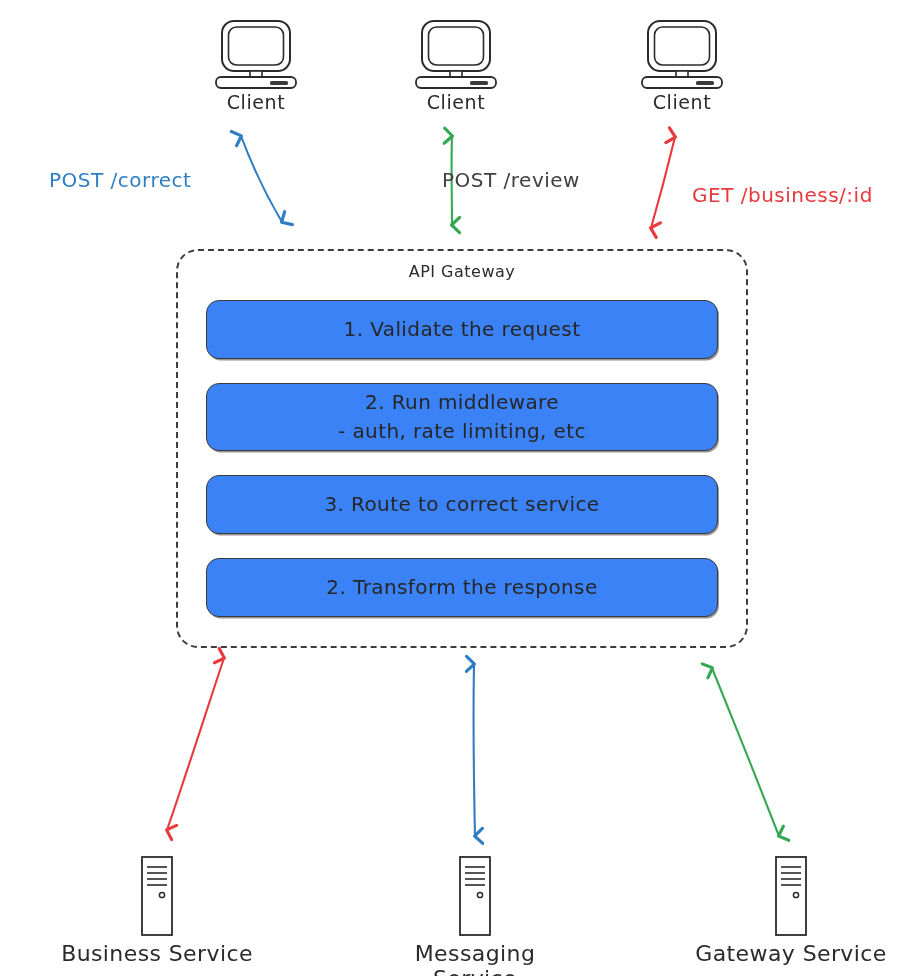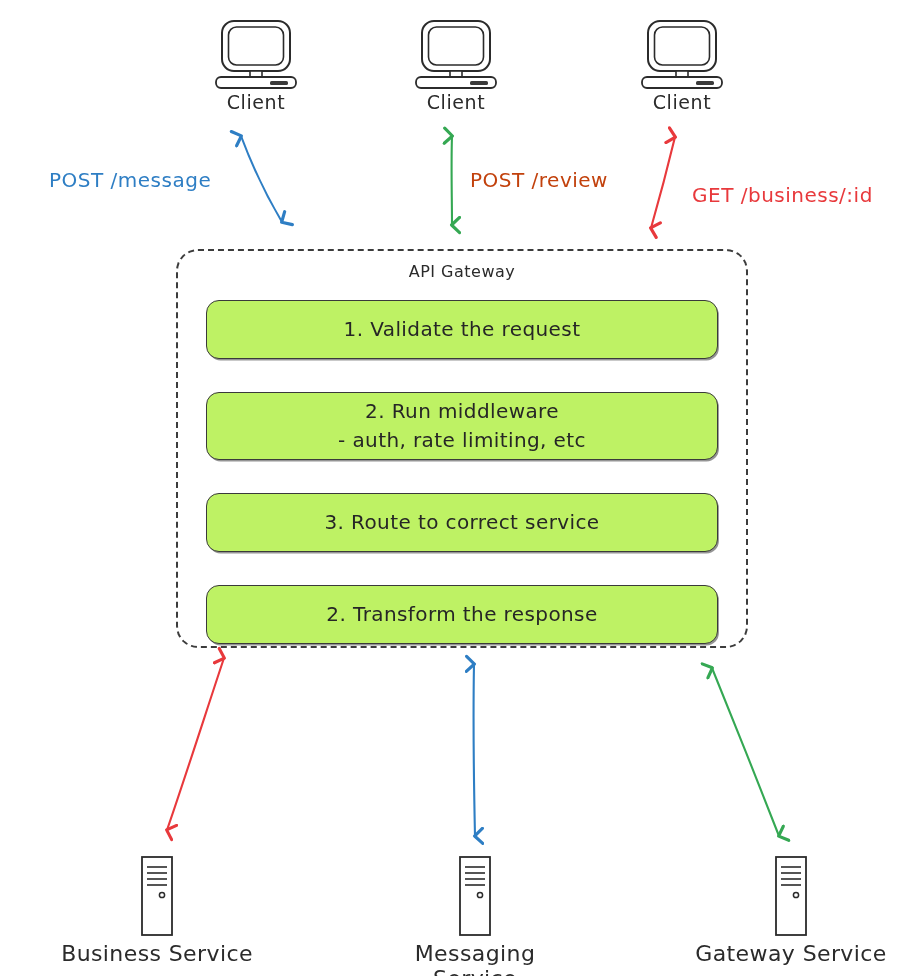--- a/index.html
+++ b/index.html
@@ -74,23 +74,23 @@
   }
   .steps {
     position: absolute;
     top: 49px;
     left: 28px;
     right: 28px;
   }
   .step-box {
     border: 1.6px solid #3a3a3a;
     border-radius: 13px;
-    background: #bef264;
+    background: #3b82f6;
     box-shadow: 1.5px 2px 0 -0.6px rgba(60,60,60,0.55);
-    margin-bottom: 33px;
+    margin-bottom: 24px;
     display: flex;
     align-items: center;
     justify-content: center;
     text-align: center;
     padding: 0 10px;
     box-sizing: border-box;
   }
   .step-h1 { height: 59px; }
   .step-h2 { height: 68px; }
   .step-line {
@@ -201,23 +201,23 @@
     <svg class="client-icon" width="86" height="72" viewBox="0 0 86 72">
       <rect x="9" y="3" width="68" height="50" rx="12" ry="12" fill="#fff" stroke="#2b2b2b" stroke-width="2"></rect>
       <rect x="15.5" y="9" width="55" height="38" rx="8" ry="8" fill="#fff" stroke="#2b2b2b" stroke-width="1.6"></rect>
       <rect x="37" y="53" width="12" height="6" fill="#fff" stroke="#2b2b2b" stroke-width="1.6"></rect>
       <rect x="3" y="59" width="80" height="11" rx="5" ry="5" fill="#fff" stroke="#2b2b2b" stroke-width="1.8"></rect>
       <rect x="57" y="63" width="18" height="4" rx="1.6" ry="1.6" fill="#3a3a3a"></rect>
     </svg>
     <div class="client-label">Client</div>
   </div>
 
-  <div class="edge-label" style="left:49px; top:168px; color:#2e7ec4;">POST /message</div>
-
-  <div class="edge-label" style="left:470px; top:168px; color:#c2410c;">POST /review</div>
+  <div class="edge-label" style="left:49px; top:168px; color:#2e7ec4;">POST /correct</div>
+
+  <div class="edge-label" style="left:442px; top:168px; color:#404040;">POST /review</div>
 
   <div class="edge-label" style="left:692px; top:183px; color:#e8393c;">GET /business/:id</div>
 
   <div id="gateway">
     <div id="gateway-title">API Gateway</div>
 
     <div class="steps">
 
       <div class="step-box step-h1">
         <div>

